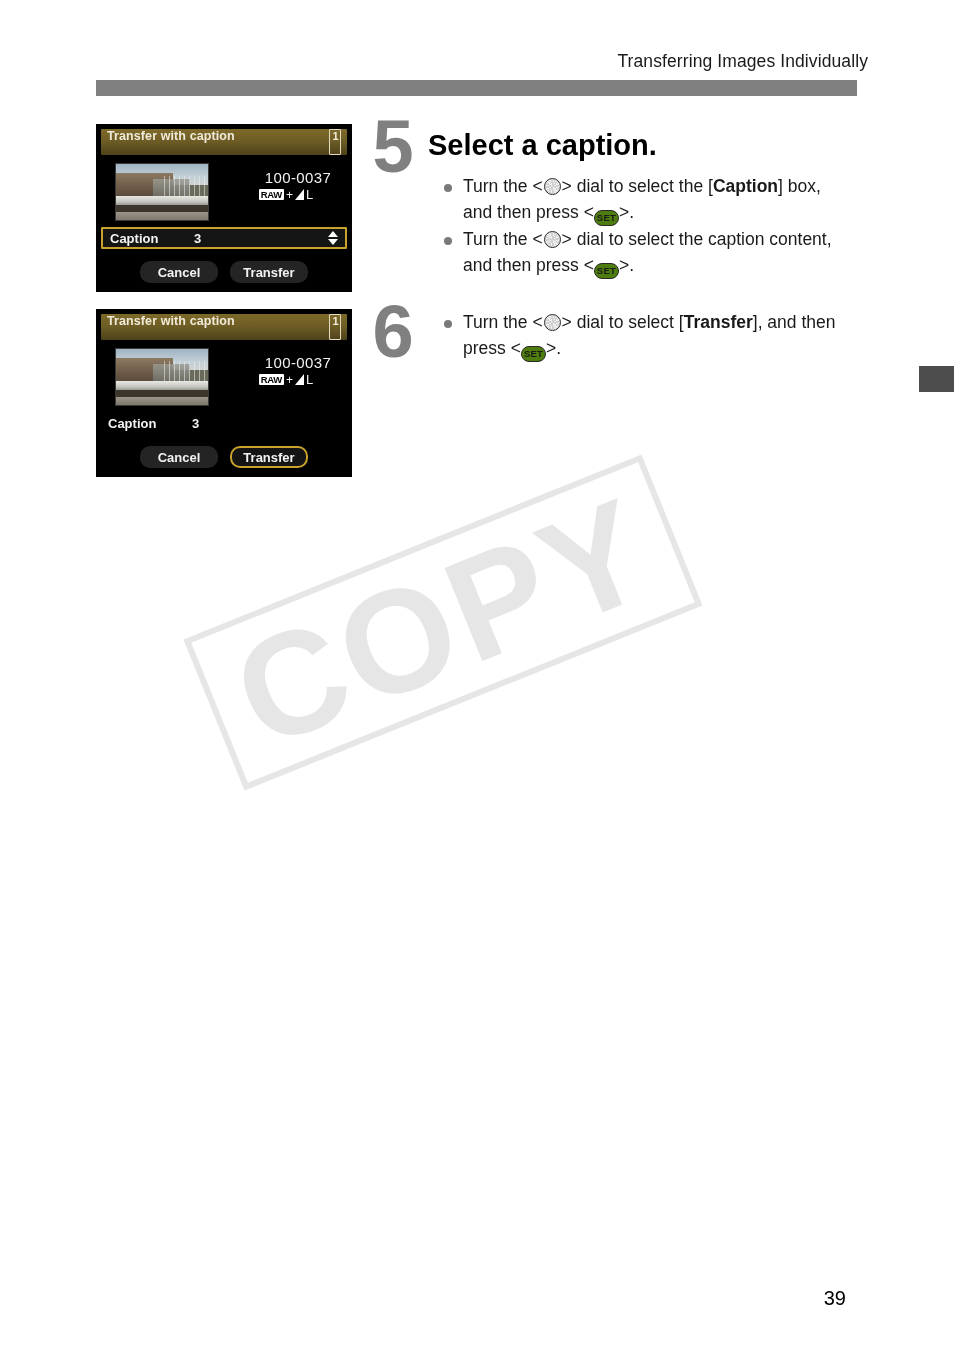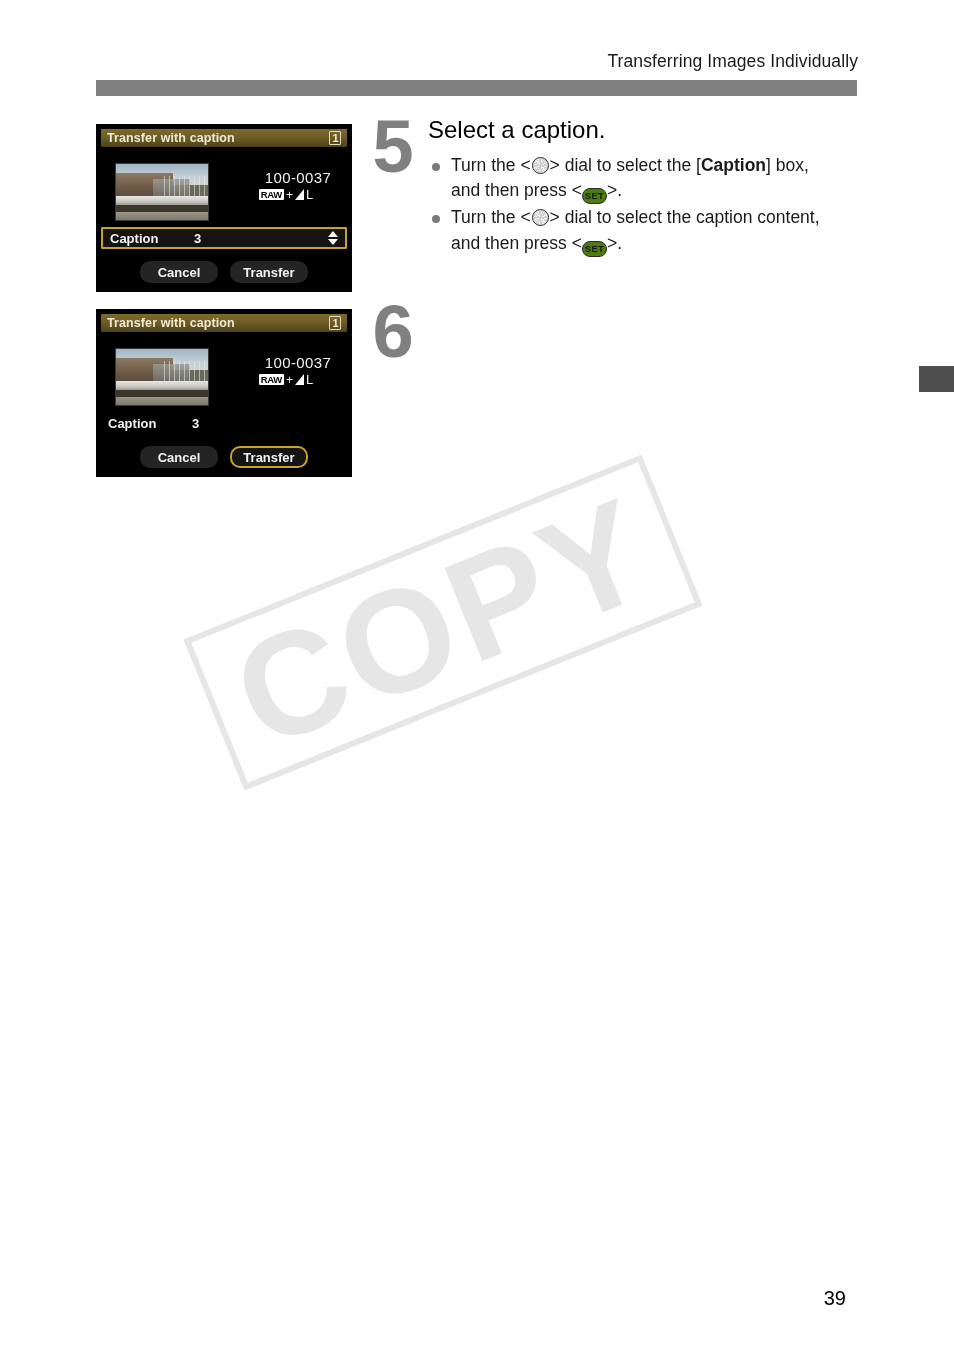--- a/index.html
+++ b/index.html
@@ -13,21 +13,21 @@
     position: relative;
     overflow: hidden;
     font-family: "Liberation Sans", sans-serif;
     color: #000000;
   }
 
   
   .running-header {
     position: absolute;
     top: 51px;
-    right: 96px;
+    right: 86px;
     font-size: 17.5px;
     color: #1a1a1a;
     letter-spacing: 0.1px;
     white-space: nowrap;
   }
   .header-rule {
     position: absolute;
     left: 96px;
     top: 80px;
     width: 761px;
@@ -96,28 +96,28 @@
     line-height: 0.92;
     letter-spacing: -2px;
   }
   .step-body {
     position: absolute;
     left: 66px;
     top: 0;
     width: 460px;
   }
   .step-title {
-    font-size: 24px;
-    font-weight: normal;
+    font-size: 29px;
+    font-weight: bold;
     color: #000;
-    margin: 3px 0 9px 0;
+    margin: 16px 0 9px 0;
     line-height: 1.15;
   }
   .bullet-list {
-    margin: 0;
+    margin: 12px;
     padding: 0;
     list-style: none;
   }
   .bullet-item {
     position: relative;
     padding-left: 23px;
     font-size: 17.5px;
     line-height: 1.48;
     color: #1a1a1a;
     margin-bottom: 1px;
@@ -173,25 +173,24 @@
     background: #000000;
     border: 1px solid #000;
     box-sizing: border-box;
     overflow: hidden;
   }
   .lcd-title {
     position: absolute;
     left: 4px;
     top: 4px;
     right: 4px;
-    height: 18px;
+    height: 26px;
     background: linear-gradient(to bottom, #7d6a2a 0%, #6e5d25 45%, #4e4219 100%);
     border-radius: 1px;
     display: flex;
-    align-items: center;
     padding: 0 6px;
     box-sizing: border-box;
   }
   .lcd-title-text {
     color: #f0ead8;
     font-size: 12.5px;
     font-weight: bold;
     letter-spacing: 0.1px;
     flex: 1;
   }
@@ -475,16 +474,23 @@
         <span>Turn the &lt;</span><span class="dial-glyph"></span><span>&gt; dial to select the caption content,</span><br>
         <span>and then press &lt;</span><span class="set-glyph">SET</span><span>&gt;.</span>
       </li>
     </ul>
   </div>
 </div>
 
 <div class="step" style="left:362px; top:298px; width:500px;">
   <div class="step-num">6</div>
   <div class="step-body">
+    <ul class="bullet-list">
+      <li class="bullet-item">
+        <span class="bullet-dot"></span>
+        <span>Turn the &lt;</span><span class="dial-glyph"></span><span>&gt; dial to select [</span><b>Transfer</b><span>], and then</span><br>
+        <span>press &lt;</span><span class="set-glyph">SET</span><span>&gt;.</span>
+      </li>
+    </ul>
   </div>
 </div>
 
 <div class="page-number">39</div>
 
 </body></html>

